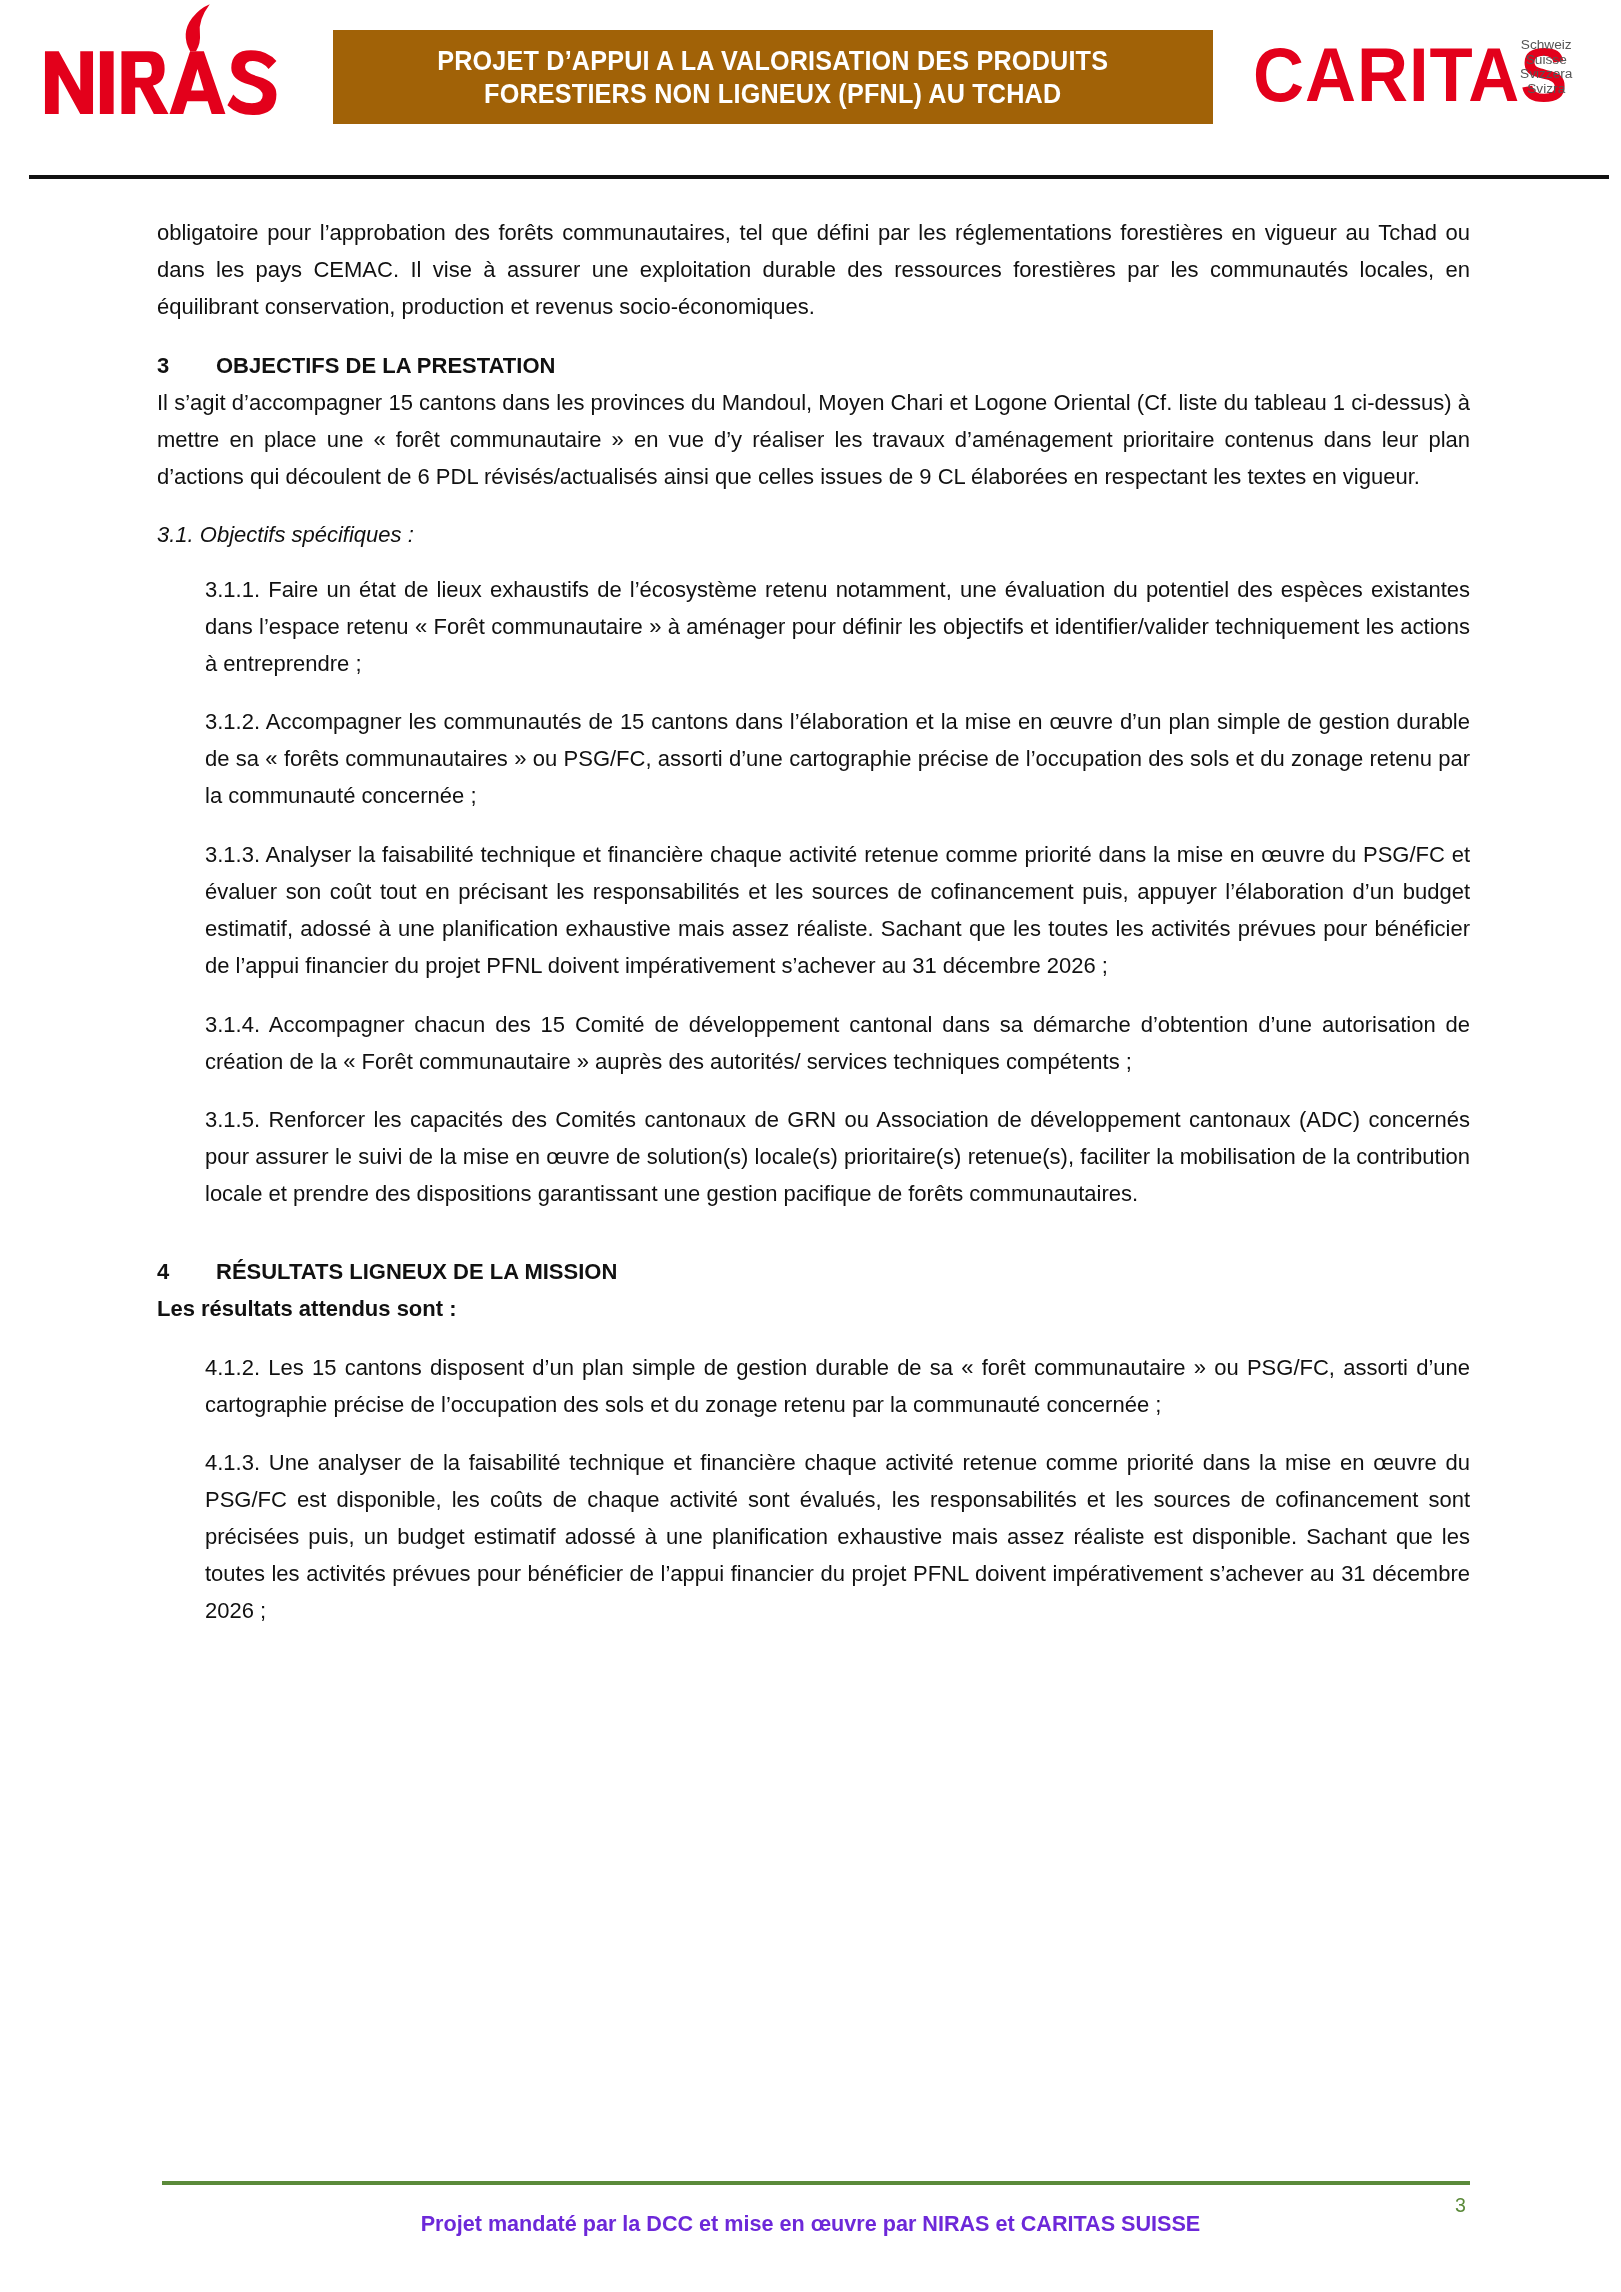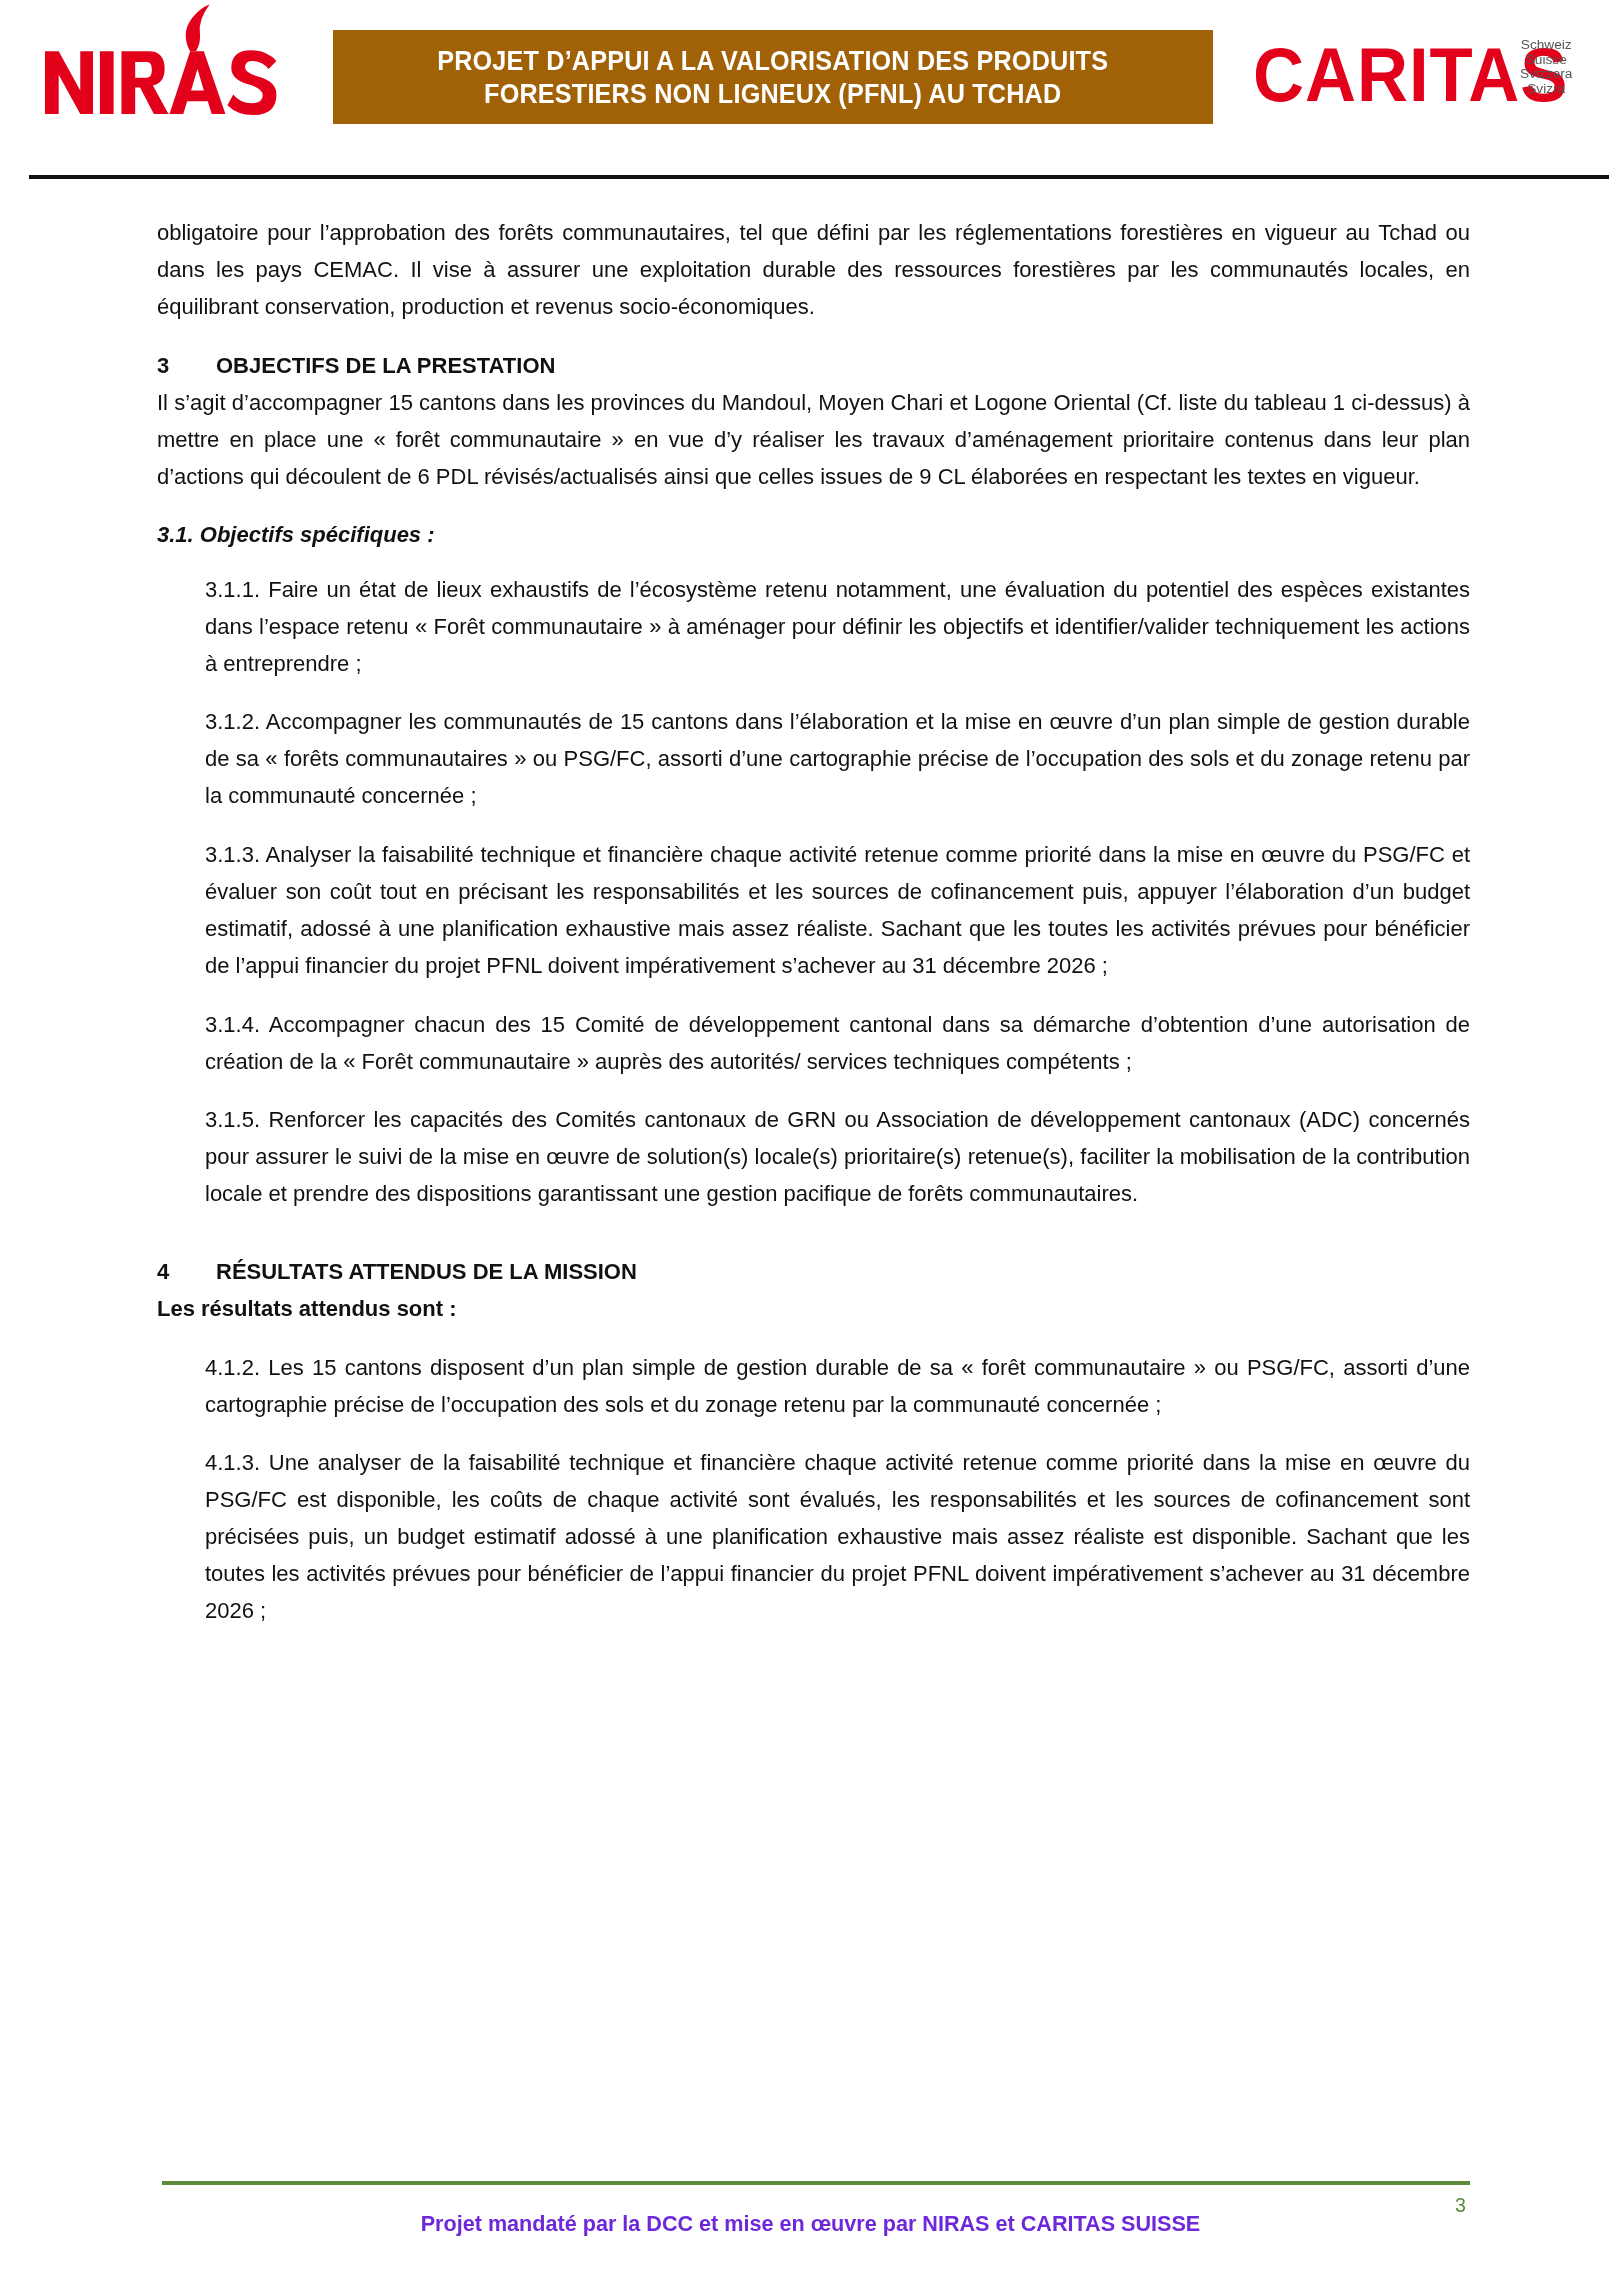--- a/index.html
+++ b/index.html
@@ -95,21 +95,21 @@
       text-align: justify;
     }
     .para-intro { margin-bottom: 21.6px; }
     .sec-heading {
       font-weight: bold;
       margin: 0;
       display: flex;
     }
     .sec-num { width: 59px; display: inline-block; }
     .sub-heading {
-      font-weight: bold;
+      font-weight: normal;
       font-style: italic;
       margin: 21.6px 0 17.6px 0;
     }
     .item {
       margin: 0 0 21.6px 48px;
       text-align: justify;
     }
     .section4 { margin-top: 41px; }
     .results-label {
       font-weight: bold;
@@ -197,21 +197,21 @@
     <p class="item">3.1.1. Faire un état de lieux exhaustifs de l’écosystème retenu notamment, une évaluation du potentiel des espèces existantes dans l’espace retenu « Forêt communautaire » à aménager pour définir les objectifs et identifier/valider techniquement les actions à entreprendre ;</p>
     <p class="item">3.1.2. Accompagner les communautés de 15 cantons dans l’élaboration et la mise en œuvre d’un plan simple de gestion durable de sa « forêts communautaires » ou PSG/FC, assorti d’une cartographie précise de l’occupation des sols et du zonage retenu par la communauté concernée ;</p>
     <p class="item">3.1.3. Analyser la faisabilité technique et financière chaque activité retenue comme priorité dans la mise en œuvre du PSG/FC et évaluer son coût tout en précisant les responsabilités et les sources de cofinancement puis, appuyer l’élaboration d’un budget estimatif, adossé à une planification exhaustive mais assez réaliste. Sachant que les toutes les activités prévues pour bénéficier de l’appui financier du projet PFNL doivent impérativement s’achever au 31 décembre 2026 ;</p>
     <p class="item">3.1.4. Accompagner chacun des 15 Comité de développement cantonal dans sa démarche d’obtention d’une autorisation de création de la « Forêt communautaire » auprès des autorités/ services techniques compétents ;</p>
     <p class="item">3.1.5. Renforcer les capacités des Comités cantonaux de GRN ou Association de développement cantonaux (ADC) concernés pour assurer le suivi de la mise en œuvre de solution(s) locale(s) prioritaire(s) retenue(s), faciliter la mobilisation de la contribution locale et prendre des dispositions garantissant une gestion pacifique de forêts communautaires.</p>
   </div>
 
   <div class="section4">
     <div class="sec-heading">
       <span class="sec-num">4</span>
-      <span>RÉSULTATS ATTENDUS DE LA MISSION</span>
+      <span>RÉSULTATS LIGNEUX DE LA MISSION</span>
     </div>
     <div class="results-label">Les résultats attendus sont :</div>
 
     <p class="item">4.1.2. Les 15 cantons disposent d’un plan simple de gestion durable de sa « forêt communautaire » ou PSG/FC, assorti d’une cartographie précise de l’occupation des sols et du zonage retenu par la communauté concernée ;</p>
     <p class="item">4.1.3. Une analyser de la faisabilité technique et financière chaque activité retenue comme priorité dans la mise en œuvre du PSG/FC est disponible, les coûts de chaque activité sont évalués, les responsabilités et les sources de cofinancement sont précisées puis, un budget estimatif adossé à une planification exhaustive mais assez réaliste est disponible. Sachant que les toutes les activités prévues pour bénéficier de l’appui financier du projet PFNL doivent impérativement s’achever au 31 décembre 2026 ;</p>
   </div>
 </div>
 
 <div class="footer-rule"></div>
 <div class="page-number">3</div>

